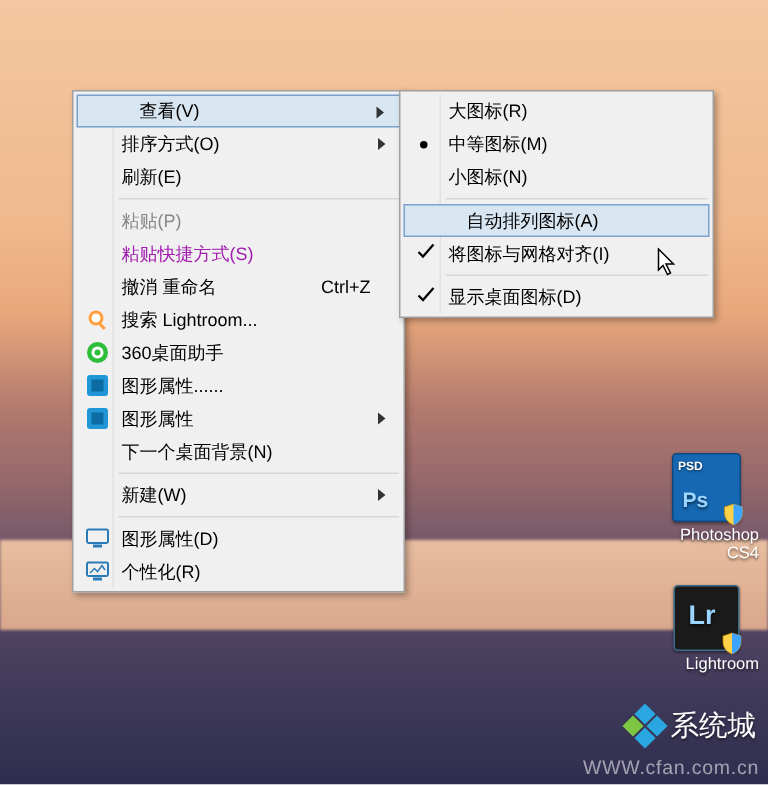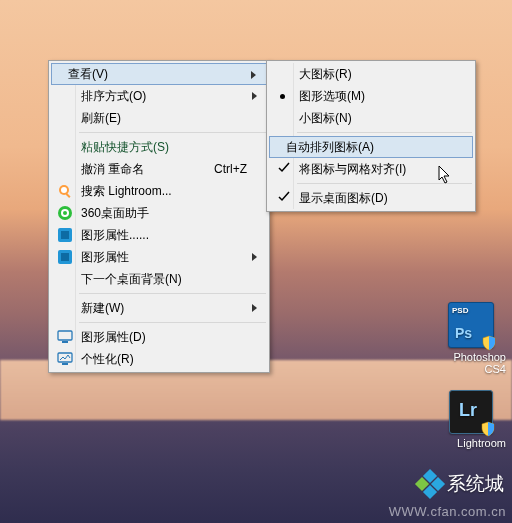--- a/index.html
+++ b/index.html
@@ -10,21 +10,21 @@
 .dicon .shield{position:absolute;right:-4px;bottom:-4px;width:16px;height:16px}
 .psd .box{background:#1668b3;border:1px solid #0d4a82}
 .psd .box::before{content:"PSD";position:absolute;top:3px;left:3px;font-size:8px;color:#fff;font-weight:bold}
 .psd .box::after{content:"Ps";position:absolute;left:6px;bottom:6px;font-size:14px;color:#9ad6ff;font-weight:bold}
 .lr .box{background:#1a1a1a;border:1px solid #3a6a8a;box-sizing:border-box}
 .lr .box::after{content:"Lr";position:absolute;left:9px;top:9px;font-size:18px;color:#9ad6ff;font-weight:bold}
 .menu{position:absolute;background:#f0f0f0;border:1px solid #a0a0a0;box-shadow:2px 2px 4px rgba(0,0,0,.3);padding:2px}
 .menu1{left:48px;top:60px;width:216px}
 .menu2{left:266px;top:60px;width:204px}
 .mrow{display:flex;align-items:center;height:22px;padding:0 20px 0 30px;position:relative;white-space:nowrap}
-.mrow.hover{background:#d8e6f2;border:1px solid #7da2ce;height:20px;padding:0 19px 0 16px}
+.mrow.hover{background:#d8e6f2;border:1px solid #7da2ce;height:20px;padding:0 19px 0 41px}
 .mrow .arrow{position:absolute;right:8px;top:6px}
 .mrow .sc{position:absolute;right:20px;color:#000000}
 .mrow .ic{position:absolute;left:6px;top:3px;width:16px;height:16px}
 .mrow .chk{position:absolute;left:9px;top:4px}
 .mrow .dot{position:absolute;left:11px;top:9px;width:5px;height:5px;border-radius:50%;background:#000}
 .sep{height:1px;background:#d7d7d7;margin:3px 1px 3px 28px}
 .gutter{position:absolute;left:26px;top:2px;bottom:2px;width:1px;background:#e0e0e0}
 .wm{position:absolute;right:6px;bottom:4px;color:rgba(255,255,255,.55);font-size:13px;letter-spacing:.5px}
 .logo{position:absolute;right:8px;bottom:26px;display:flex;align-items:center;color:#fff}
 .logo .d{width:26px;height:26px;position:relative;margin-right:4px}
@@ -70,21 +70,24 @@
     <div class="mrow">
       <span>排序方式(O)</span>
       <svg class="arrow" width="8" height="10" viewBox="0 0 8 10">
           <path d="M1 1l5 4-5 4z" fill="#333"></path>
         </svg>
     </div>
     <div class="mrow">
       <span>刷新(E)</span>
     </div>
     <div class="sep"></div>
-    <div class="mrow" style="color:#14532d">
+    <div class="mrow" style="color:#888">
+      <span>粘贴(P)</span>
+    </div>
+    <div class="mrow" style="color:#a21caf">
       <span>粘贴快捷方式(S)</span>
     </div>
     <div class="mrow">
       <span>撤消 重命名</span>
       <span class="sc">Ctrl+Z</span>
     </div>
     <div class="mrow">
       <svg class="ic" viewBox="0 0 16 16">
           <circle cx="7" cy="7" r="5" fill="#ff9e3d"></circle>
           <circle cx="7" cy="7" r="3" fill="#fff"></circle>
@@ -145,21 +148,21 @@
     </div>
   </div>
 
   <div class="menu menu2">
     <div class="gutter"></div>
     <div class="mrow">
       <span>大图标(R)</span>
     </div>
     <div class="mrow">
       <span class="dot"></span>
-      <span>图形选项(M)</span>
+      <span>中等图标(M)</span>
     </div>
     <div class="mrow">
       <span>小图标(N)</span>
     </div>
     <div class="sep"></div>
     <div class="mrow hover">
       <span>自动排列图标(A)</span>
     </div>
     <div class="mrow">
       <svg class="chk" width="12" height="12" viewBox="0 0 12 12">

